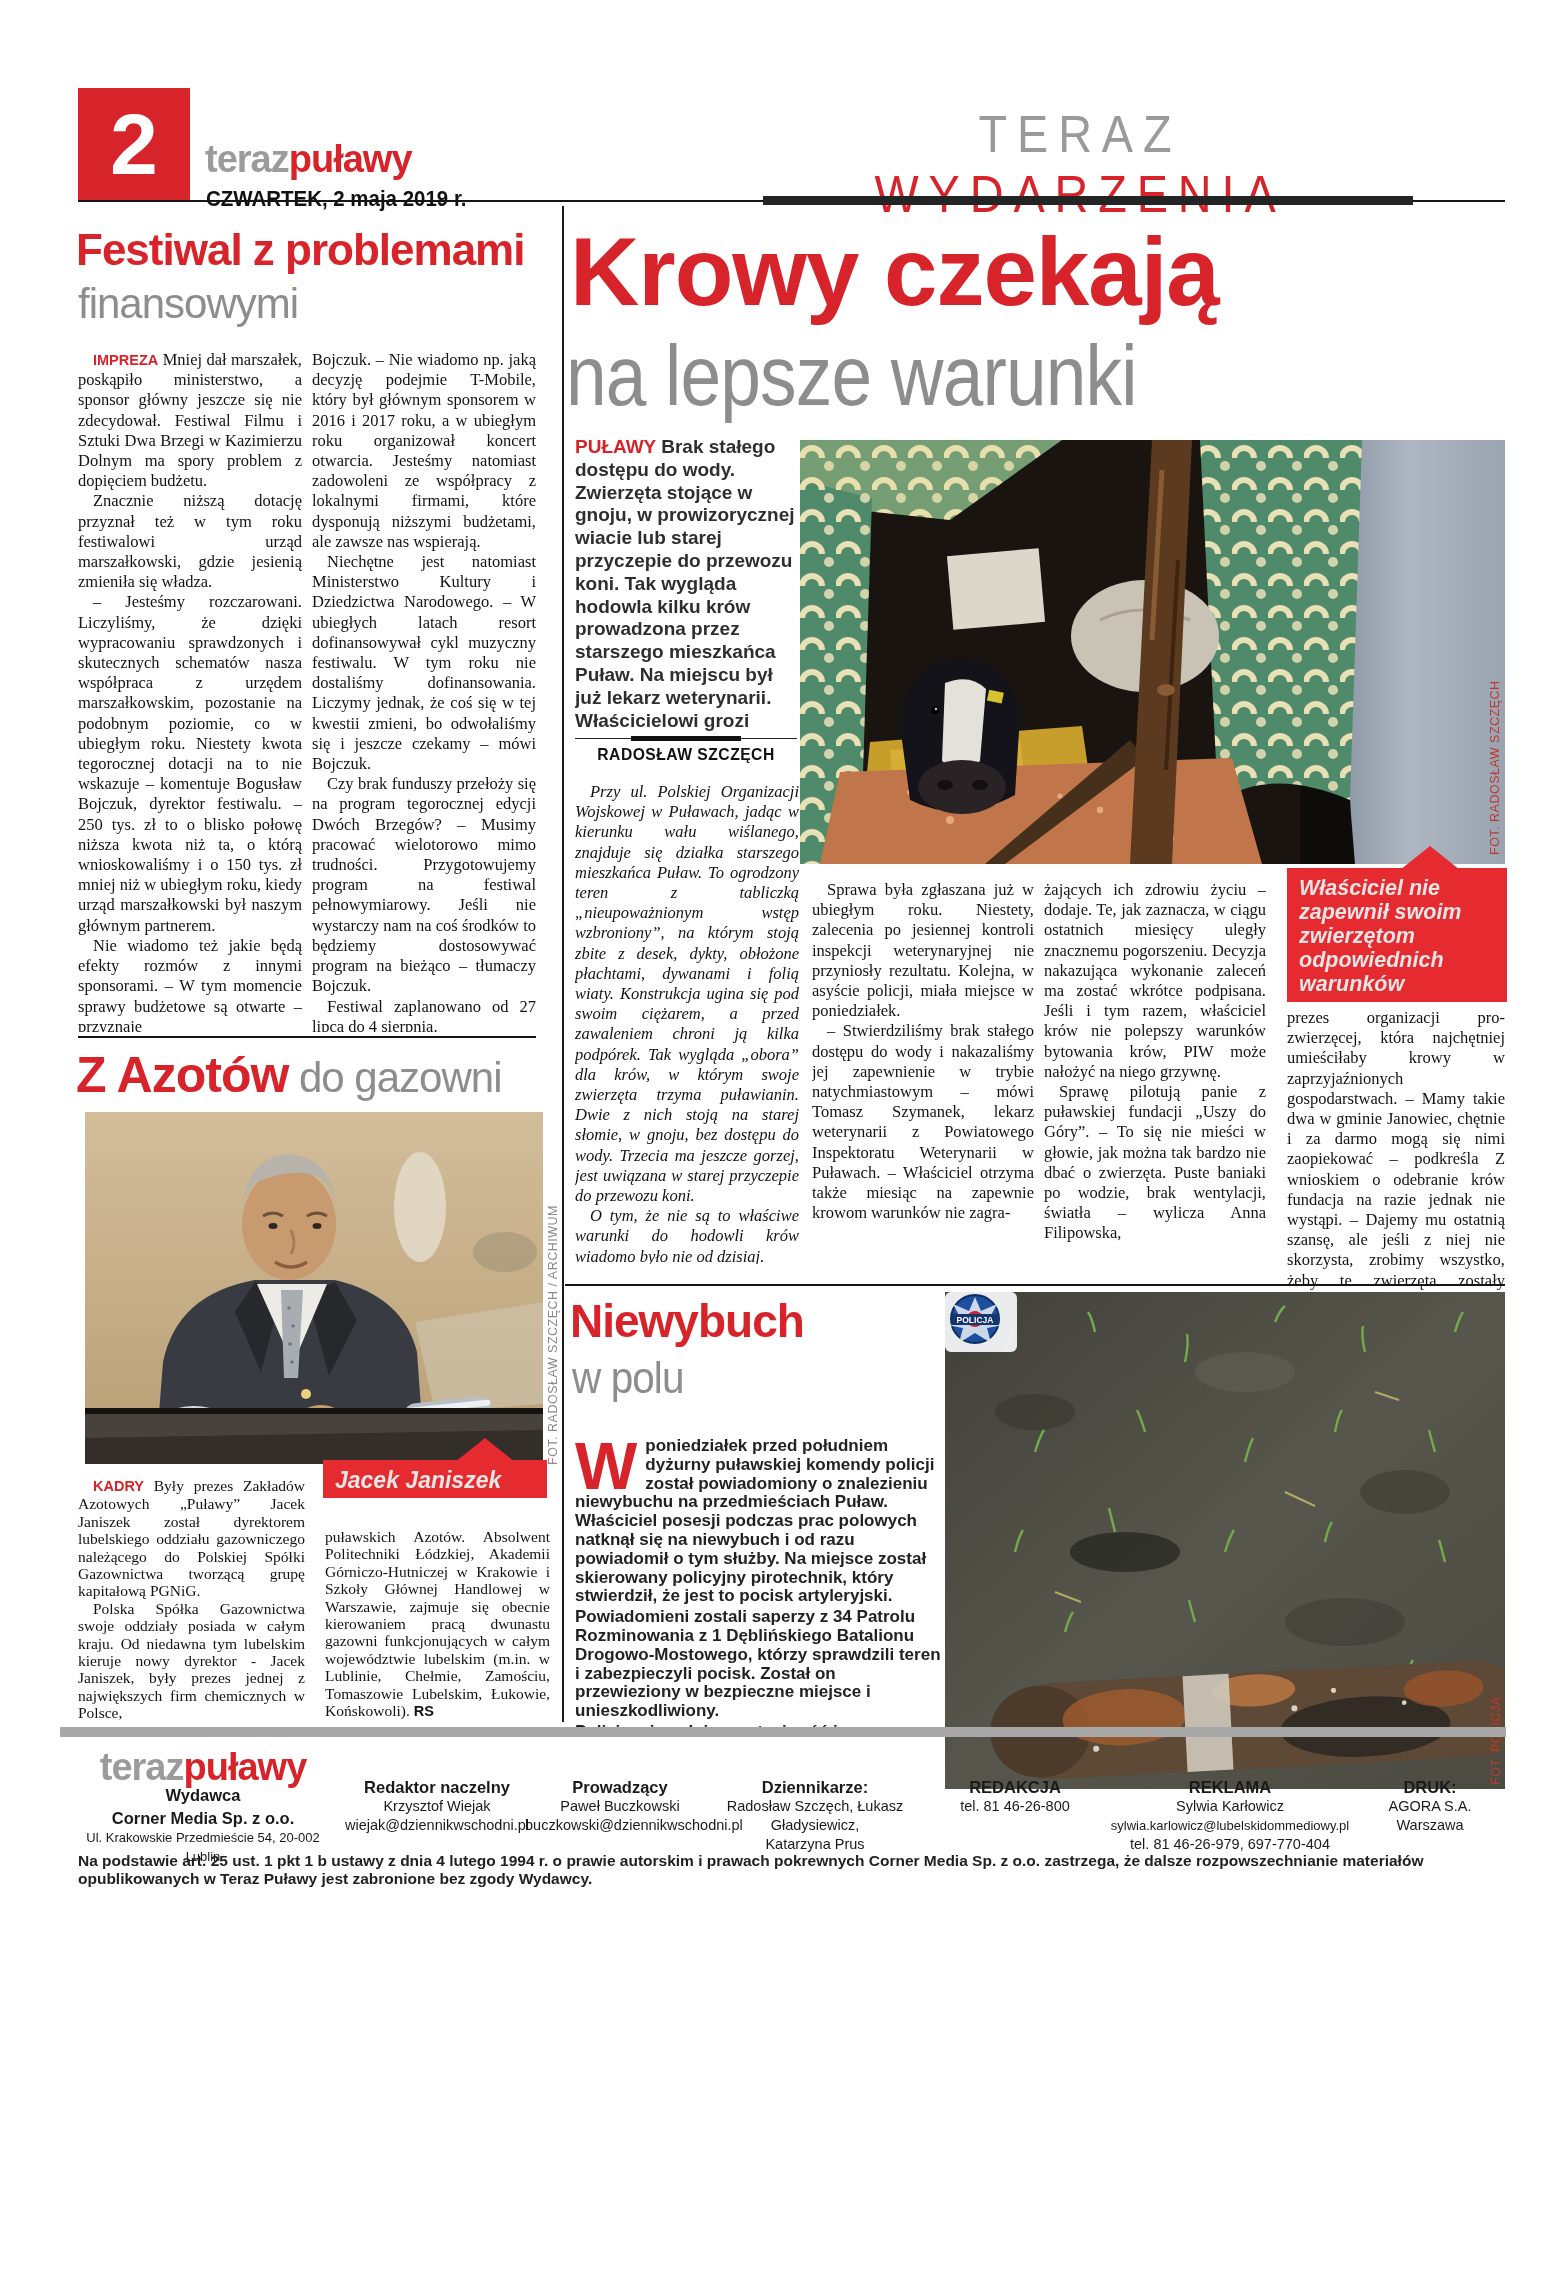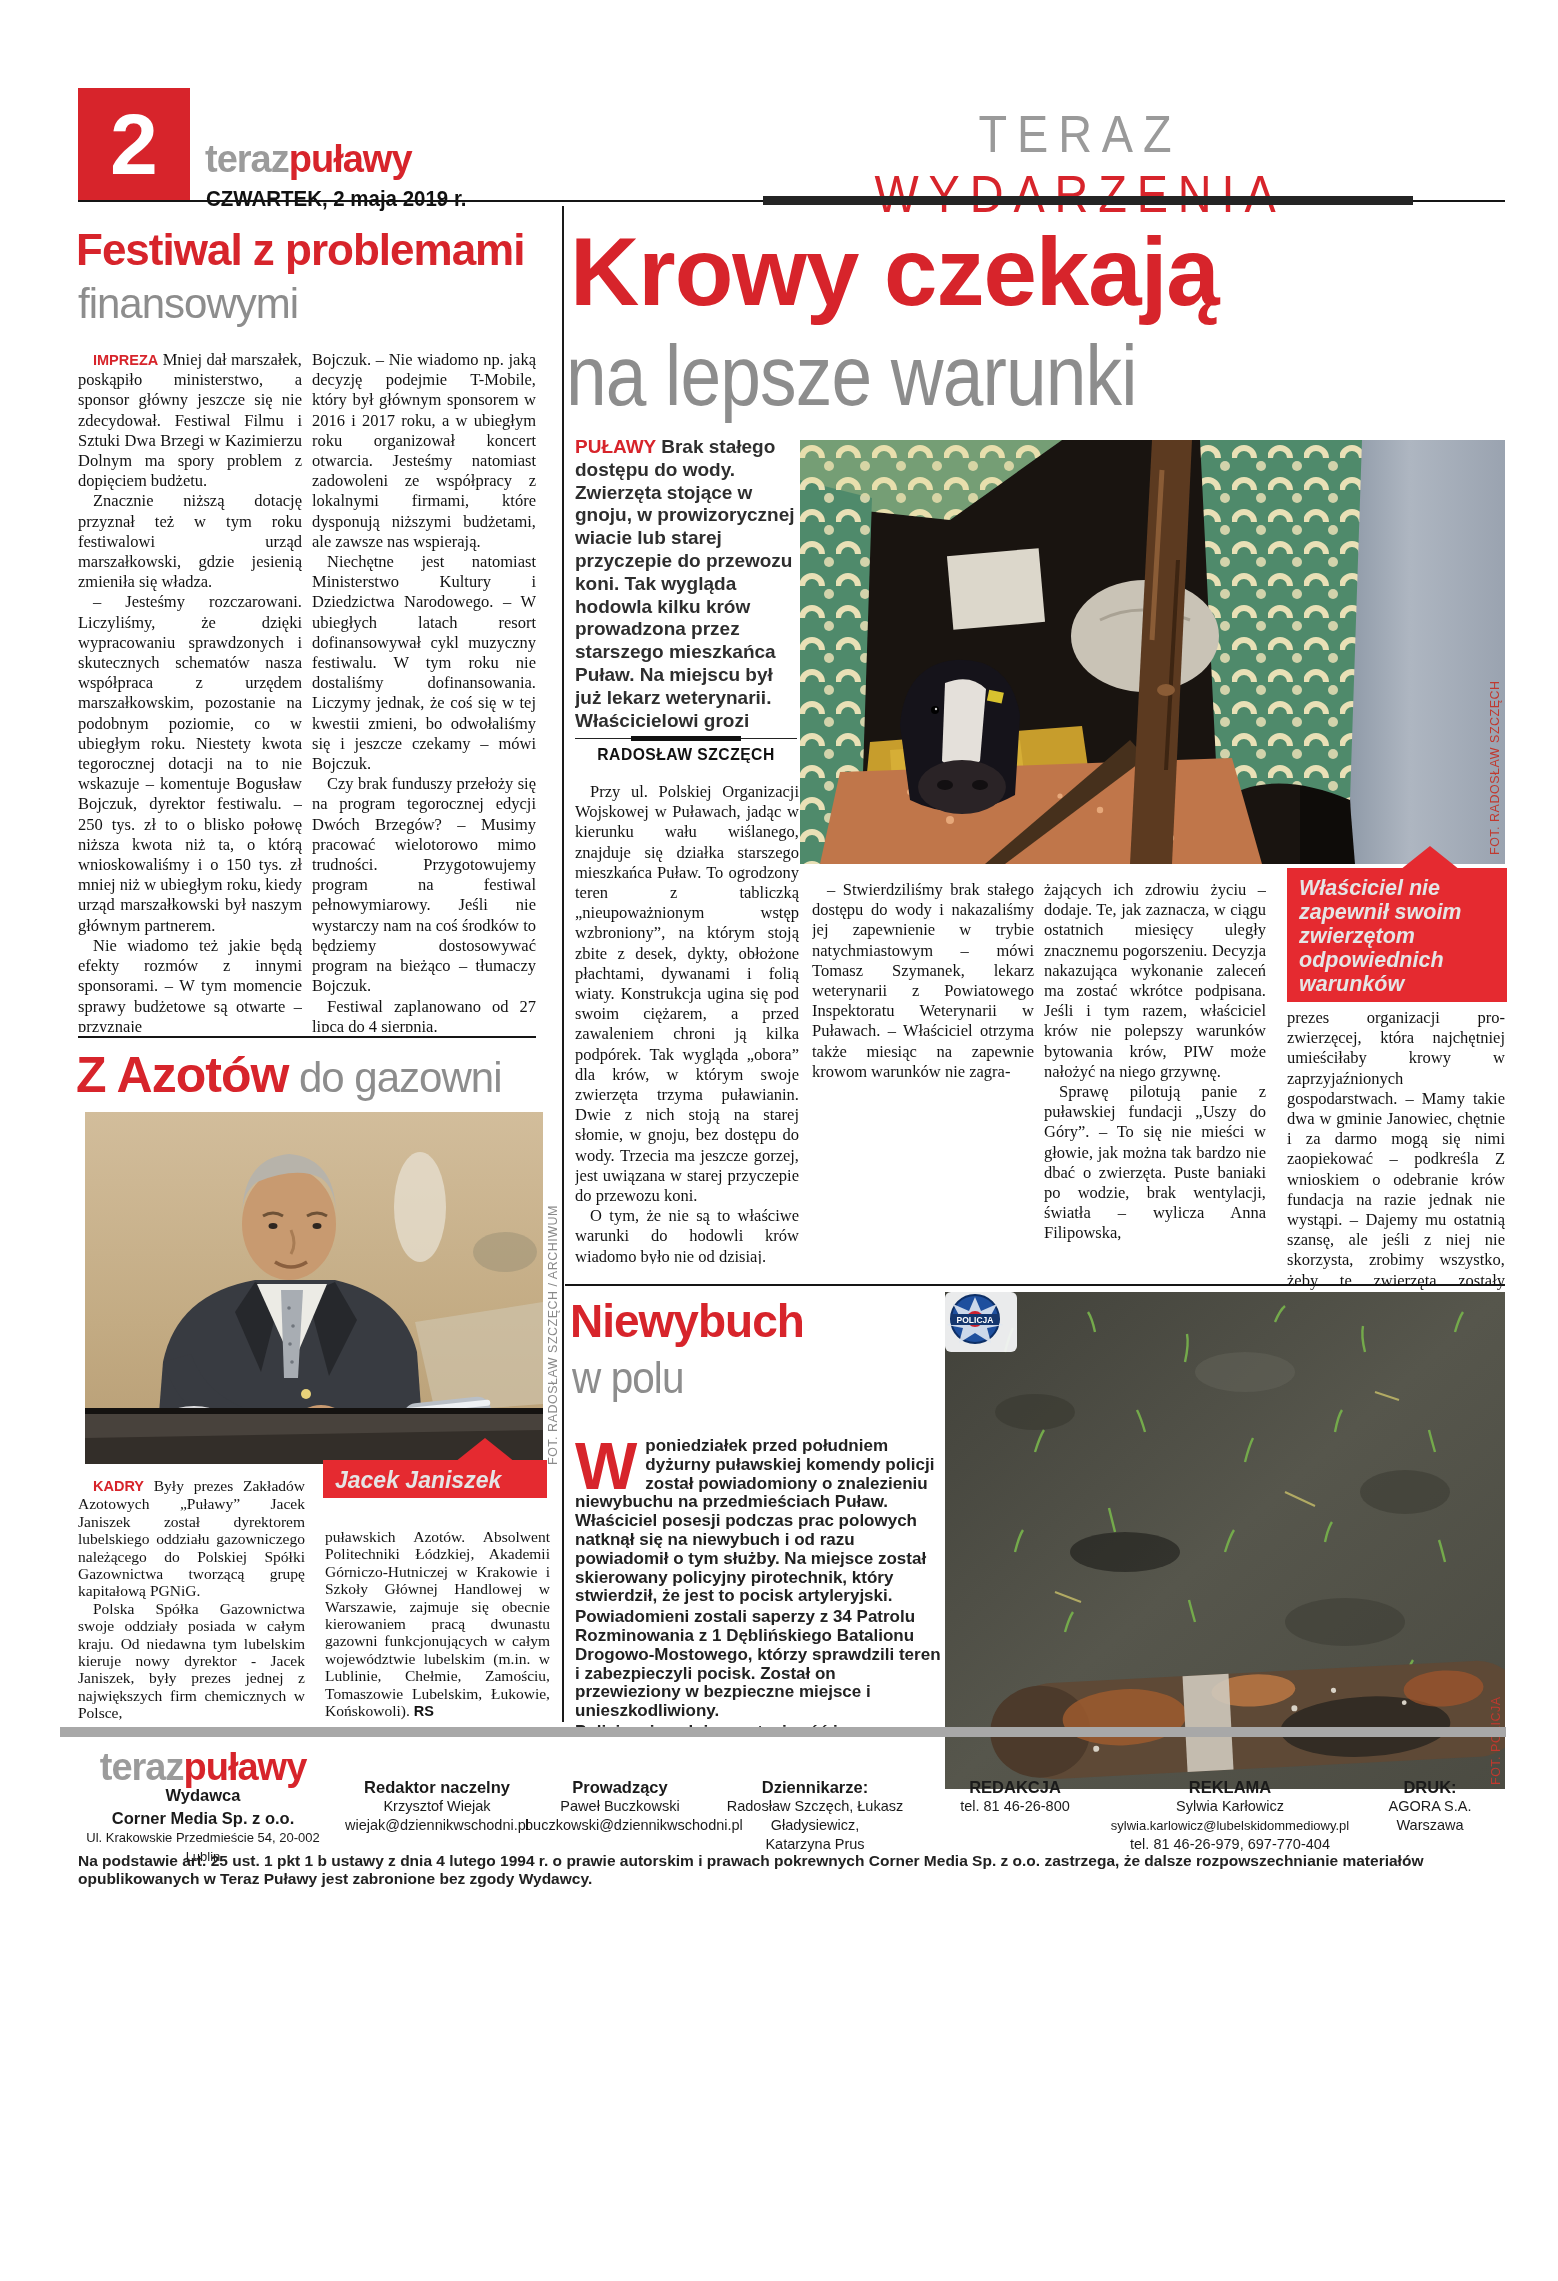--- a/index.html
+++ b/index.html
@@ -101,21 +101,21 @@
   <div class="abs t-gray" style="left:566px;top:332px;font-size:86px;transform:scaleX(.85);transform-origin:left;">na lepsze warunki</div>
 
   <div class="abs lead" style="left:575px;top:436px;width:228px;height:296px;">
     <span class="kicker">PUŁAWY</span> <span>Brak stałego dostępu do wody. Zwierzęta stojące w gnoju, w prowizorycznej wiacie lub starej przyczepie do przewozu koni. Tak wygląda hodowla kilku krów prowadzona przez starszego mieszkańca Puław. Na miejscu był już lekarz weterynarii. Właścicielowi grozi grzywna</span>
   </div>
   <div class="abs byline-wrap" style="left:575px;top:738px;width:222px;">
     <div class="byline-bar"></div>
     <div class="byline">RADOSŁAW SZCZĘCH</div>
   </div>
 
-  <div class="abs serif" style="left:575px;top:782px;width:224px;height:482px;">
+  <div class="abs serif" style="left:575px;top:782px;width:224px;height:482px;font-style:italic;">
     <div class="plist">
         <p>Przy ul. Polskiej Organizacji Wojskowej w Puławach, jadąc w kierunku wału wiślanego, znajduje się działka starszego mieszkańca Puław. To ogrodzony teren z tabliczką „nieupoważnionym wstęp wzbroniony”, na którym stoją zbite z desek, dykty, obłożone płachtami, dywanami i folią wiaty. Konstrukcja ugina się pod swoim ciężarem, a przed zawaleniem chroni ją kilka podpórek. Tak wygląda „obora” dla krów, w którym swoje zwierzęta trzyma puławianin. Dwie z nich stoją na starej słomie, w gnoju, bez dostępu do wody. Trzecia ma jeszcze gorzej, jest uwiązana w starej przyczepie do przewozu koni.</p>
         <p>O tym, że nie są to właściwe warunki do hodowli krów wiadomo było nie od dzisiaj.</p>
       </div>
   </div>
 
   <div class="abs" style="left:800px;top:440px;width:705px;height:424px;">
     <svg width="705" height="424" viewBox="0 0 705 424" preserveAspectRatio="none">
       <defs>
         <pattern id="gp" width="36" height="32" patternUnits="userSpaceOnUse">
@@ -162,20 +162,21 @@
       <polygon points="352,0 392,0 372,424 330,424" fill="#5c3a20"></polygon>
       <path d="M362,30 L352,200" stroke="#8a5c36" stroke-width="5" fill="none"></path>
       <path d="M378,120 L366,330" stroke="#3d2512" stroke-width="4" fill="none"></path>
       <ellipse cx="366" cy="250" rx="9" ry="6" fill="#8a5c36"></ellipse>
     </svg>
   </div>
   <div class="abs vcredit red" style="left:1488px;top:585px;height:270px;">FOT. RADOSŁAW SZCZĘCH</div>
 
   <div class="abs serif" style="left:812px;top:880px;width:222px;height:382px;">
     <div class="plist">
+        <p>Sprawa była zgłaszana już w ubiegłym roku. Niestety, zalecenia po jesiennej kontroli inspekcji weterynaryjnej nie przyniosły rezultatu. Kolejna, w asyście policji, miała miejsce w poniedziałek.</p>
         <p>– Stwierdziliśmy brak stałego dostępu do wody i nakazaliśmy jej zapewnienie w trybie natychmiastowym – mówi Tomasz Szymanek, lekarz weterynarii z Powiatowego Inspektoratu Weterynarii w Puławach. – Właściciel otrzyma także miesiąc na zapewnie krowom warunków nie zagra-</p>
       </div>
   </div>
   <div class="abs serif" style="left:1044px;top:880px;width:222px;height:382px;">
     <div class="plist cont">
         <p>żających ich zdrowiu życiu – dodaje. Te, jak zaznacza, w ciągu ostatnich miesięcy uległy znacznemu pogorszeniu. Decyzja nakazująca wykonanie zaleceń ma zostać wkrótce podpisana. Jeśli i tym razem, właściciel krów nie polepszy warunków bytowania krów, PIW może nałożyć na niego grzywnę.</p>
         <p>Sprawę pilotują panie z puławskiej fundacji „Uszy do Góry”. – To się nie mieści w głowie, jak można tak bardzo nie dbać o zwierzęta. Puste baniaki po wodzie, brak wentylacji, światła – wylicza Anna Filipowska,</p>
       </div>
   </div>
 

